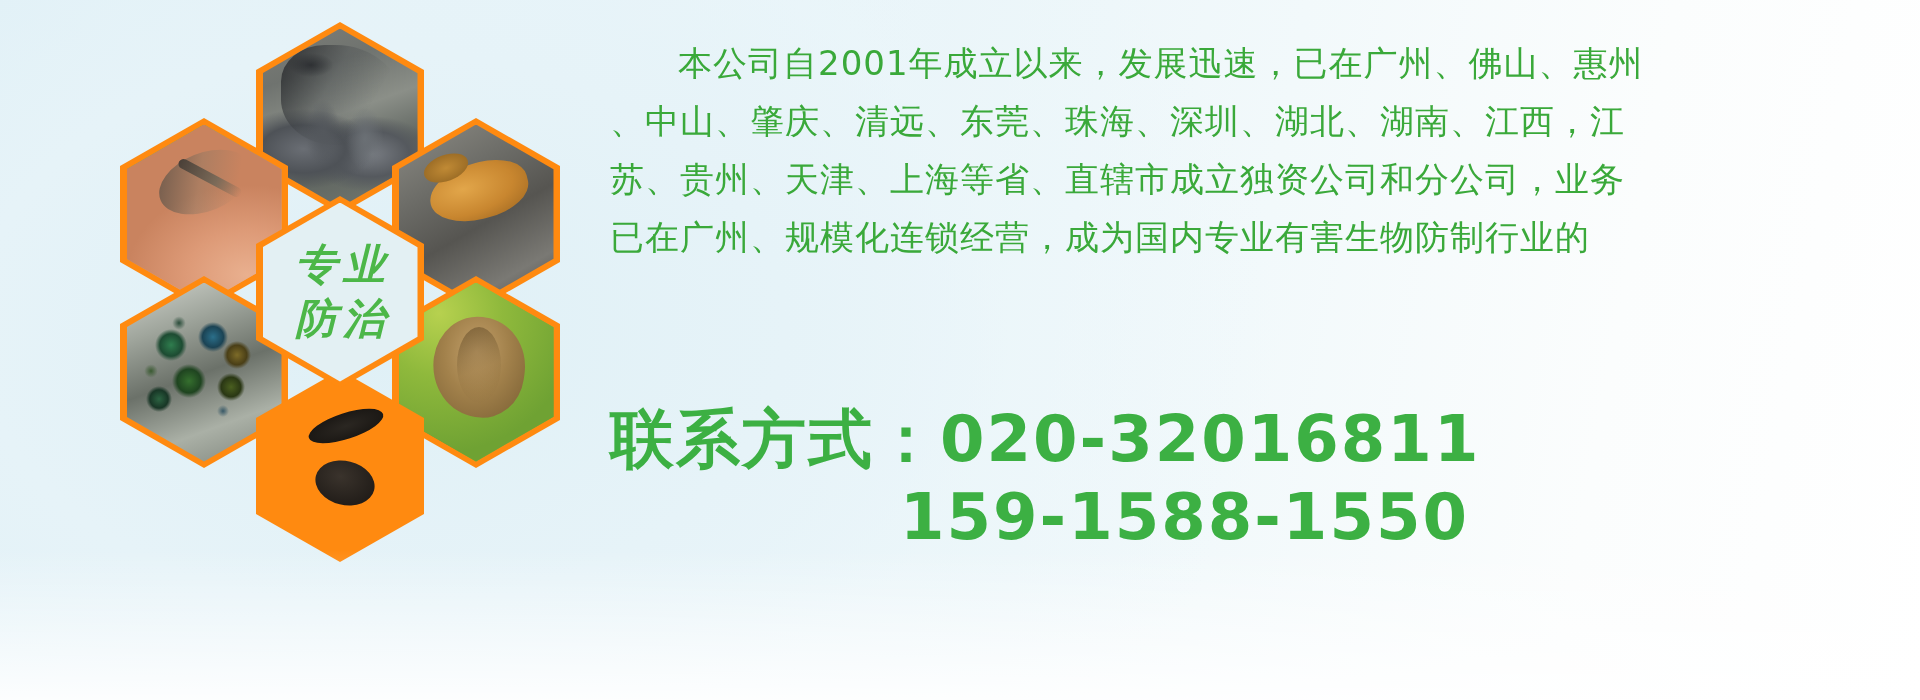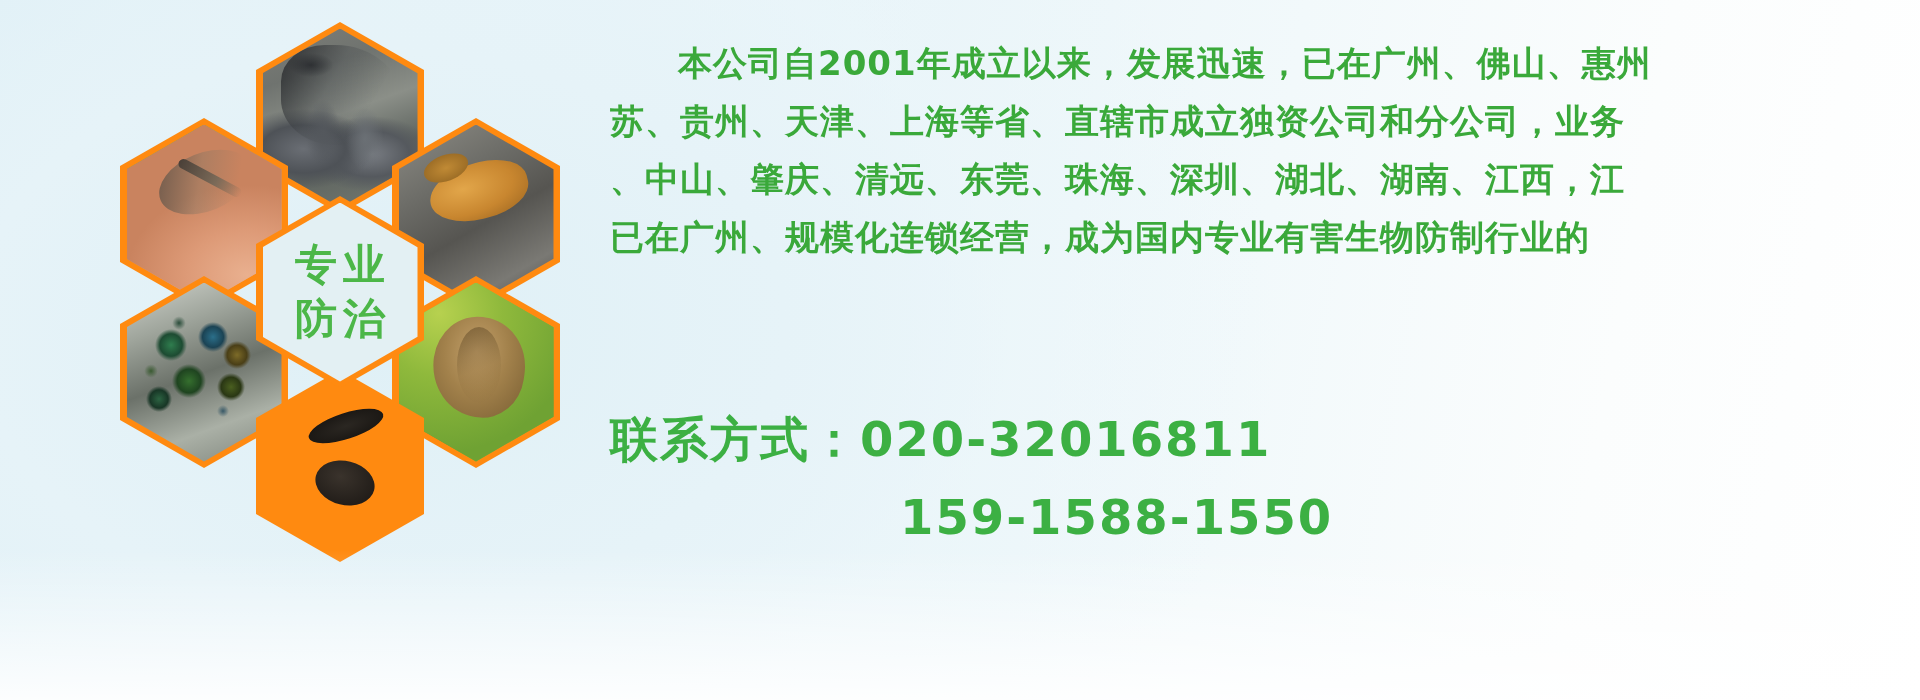--- a/index.html
+++ b/index.html
@@ -47,20 +47,21 @@
     display: flex;
     align-items: center;
     justify-content: center;
   }
   .hex .inner {
     width: 155px;
     height: 179px;
     clip-path: polygon(50% 0%, 100% 25%, 100% 75%, 50% 100%, 0% 75%, 0% 25%);
     overflow: hidden;
     position: relative;
+    font-style: italic;
   }
   .hex .art {
     position: absolute;
     inset: 0;
   }
 
   
   .hex-top     { left: 170px; top: 14px; }
   .hex-left    { left: 34px;  top: 110px; }
   .hex-right   { left: 306px; top: 110px; }
@@ -225,41 +226,41 @@
   
   .copy {
     position: absolute;
     left: 610px;
     top: 34px;
     width: 1290px;
   }
   .paragraph {
     color: #3aa93a;
     font-size: 34px;
-    font-weight: bold;
+    font-weight: normal;
     line-height: 58px;
     letter-spacing: 1px;
     font-family: "DejaVu Sans", sans-serif;
   }
   .paragraph .line {
     display: block;
     white-space: nowrap;
   }
   .paragraph .line.indent {
     text-indent: 68px;
   }
 
   .contact {
     position: absolute;
     left: 610px;
     top: 400px;
     width: 1290px;
     color: #3cb043;
     font-family: "DejaVu Sans", sans-serif;
-    font-size: 48px;
+    font-size: 64px;
     font-weight: bold;
     letter-spacing: 2px;
     line-height: 78px;
   }
   .contact .c-line {
     display: block;
     white-space: nowrap;
   }
   .contact .c-line.phone2 {
     padding-left: 290px;
@@ -313,22 +314,22 @@
         <span class="cap-line">专业</span>
         <span class="cap-line">防治</span>
       </div>
     </div>
 
   </div>
 
   <div class="copy">
     <div class="paragraph">
       <span class="line indent">本公司自2001年成立以来，发展迅速，已在广州、佛山、惠州</span>
+      <span class="line">、中山、肇庆、清远、东莞、珠海、深圳、湖北、湖南、江西，江</span>
       <span class="line">苏、贵州、天津、上海等省、直辖市成立独资公司和分公司，业务</span>
-      <span class="line">、中山、肇庆、清远、东莞、珠海、深圳、湖北、湖南、江西，江</span>
       <span class="line">已在广州、规模化连锁经营，成为国内专业有害生物防制行业的</span>
     </div>
   </div>
 
   <div class="contact">
     <span class="c-line phone1">联系方式：020-32016811</span>
     <span class="c-line phone2">159-1588-1550</span>
   </div>
 
 </div>

